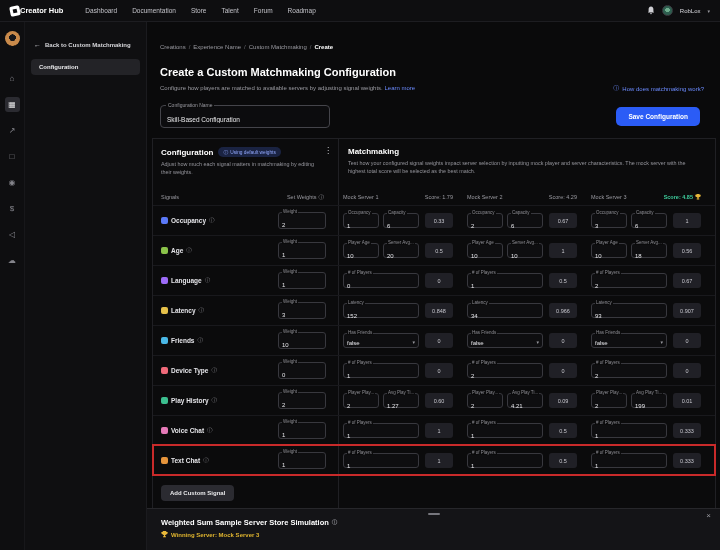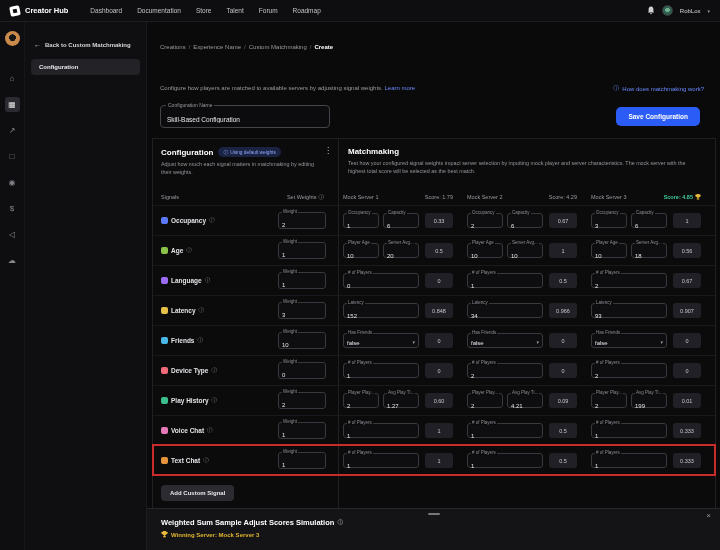--- a/index.html
+++ b/index.html
@@ -3,21 +3,21 @@
 <meta charset="utf-8">
 <style>
   * { margin:0; padding:0; box-sizing:border-box; }
   html,body { width:720px; height:550px; background:#0a0a0b; overflow:hidden;
     font-family:"Liberation Sans","DejaVu Sans",sans-serif; color:#e6e6ea; }
   body { position:relative; }
 
   
   .topnav { position:absolute; top:0; left:0; right:0; height:22px; background:#0e0e10;
     border-bottom:1px solid #1d1d21; display:flex; align-items:center; padding:0 10px; gap:12px; z-index:9; }
-  .brand { display:flex; gap:5px; }
+  .brand { display:flex; }
   .logo { width:10px; height:10px; background:#fff; border-radius:2px; transform:rotate(-12deg); position:relative; }
   .logo:before { content:""; position:absolute; left:3px; top:3px; width:4px; height:4px; background:#0e0e10; }
   .brand-name { font-size:7.5px; font-weight:bold; color:#fff; white-space:nowrap; }
   .nav-items { display:flex; gap:15px; margin-left:10px; }
   .nav-item { font-size:6.5px; color:#c2c2c8; cursor:pointer; white-space:nowrap; }
   .nav-right { margin-left:auto; display:flex; align-items:center; gap:7px; }
   .avatar { width:11px; height:11px; border-radius:50%; background:radial-gradient(circle at 50% 45%, #6fae8f 0 35%, #2e5f4f 36%); border:1px solid #3a3a40; }
   .user-name { font-size:6px; color:#d9d9de; }
   .caret { font-size:5px; color:#9a9aa0; }
 
@@ -157,20 +157,21 @@
 <div class="sidebar">
   <div class="back-link">
     <span class="back-arrow">←</span>
     <span>Back to Custom Matchmaking</span>
   </div>
   <div class="side-item">Configuration</div>
 </div>
 
 <div class="main">
   <div class="breadcrumb"><span class="crumb">Creations</span><span class="crumb-sep">/</span><span class="crumb">Experience Name</span><span class="crumb-sep">/</span><span class="crumb">Custom Matchmaking</span><span class="crumb-sep">/</span><span class="crumb current">Create</span></div>
+  <div class="page-title">Create a Custom Matchmaking Configuration</div>
   <div class="page-sub">
     <span>Configure how players are matched to available servers by adjusting signal weights.</span>
     <span class="learn-more">Learn more</span>
   </div>
   <div class="help-link">
     <span>ⓘ</span>
     <span>How does matchmaking work?</span>
   </div>
 
   <div class="name-field">
@@ -525,21 +526,21 @@
     <div class="panel-foot">
       <button class="add-btn">Add Custom Signal</button>
     </div>
   </div>
 </div>
 
 <div class="bottom-sheet">
   <div class="sheet-handle"></div>
   <span class="sheet-close">×</span>
   <div class="sheet-title">
-    <span>Weighted Sum Sample Adjust Scores Simulation</span>
+    <span>Weighted Sum Sample Server Store Simulation</span>
     <span class="info">ⓘ</span>
   </div>
   <div class="sheet-winner">
     <svg width="7" height="7" viewBox="0 0 8 8">
       <path d="M2 0h4v1h1.6v1.2A2 2 0 0 1 5.8 4 2.1 2.1 0 0 1 4.6 4.9V6h1.1v1.2H2.3V6h1.1V4.9A2.1 2.1 0 0 1 2.2 4 2 2 0 0 1 .4 2.2V1H2Z" fill="#e8b83a"></path>
     </svg>
     <span>Winning Server: Mock Server 3</span>
   </div>
 </div>
 

